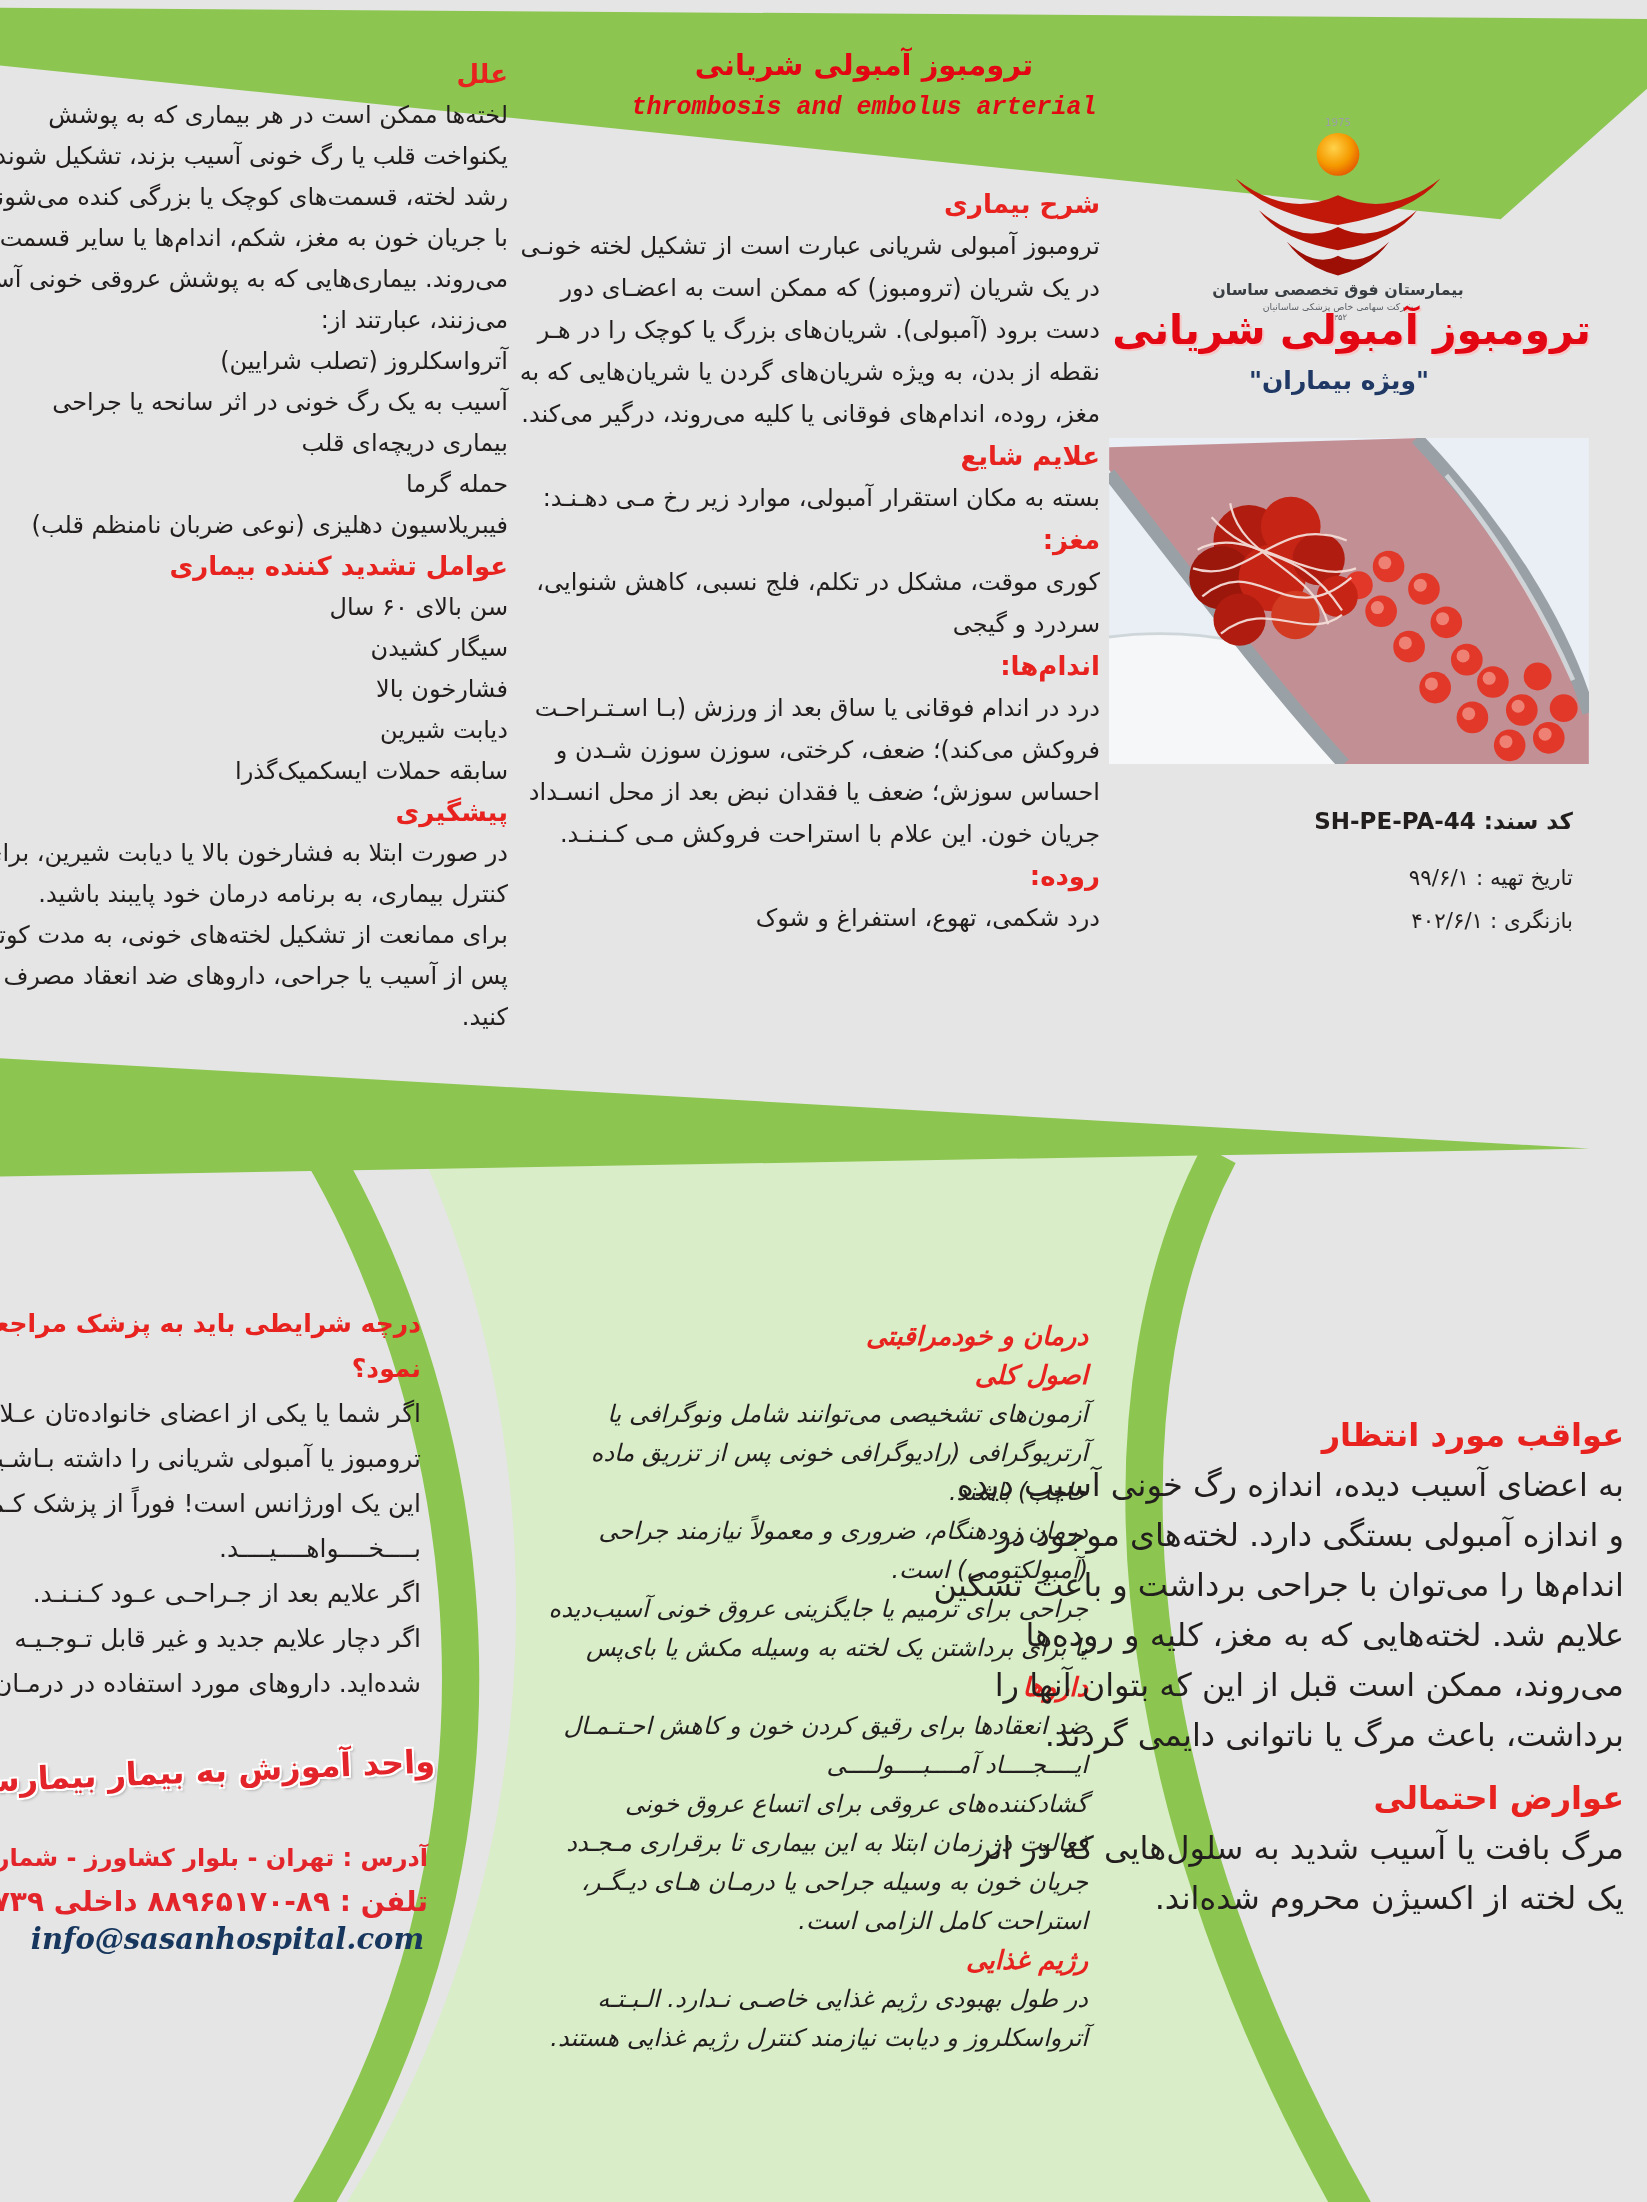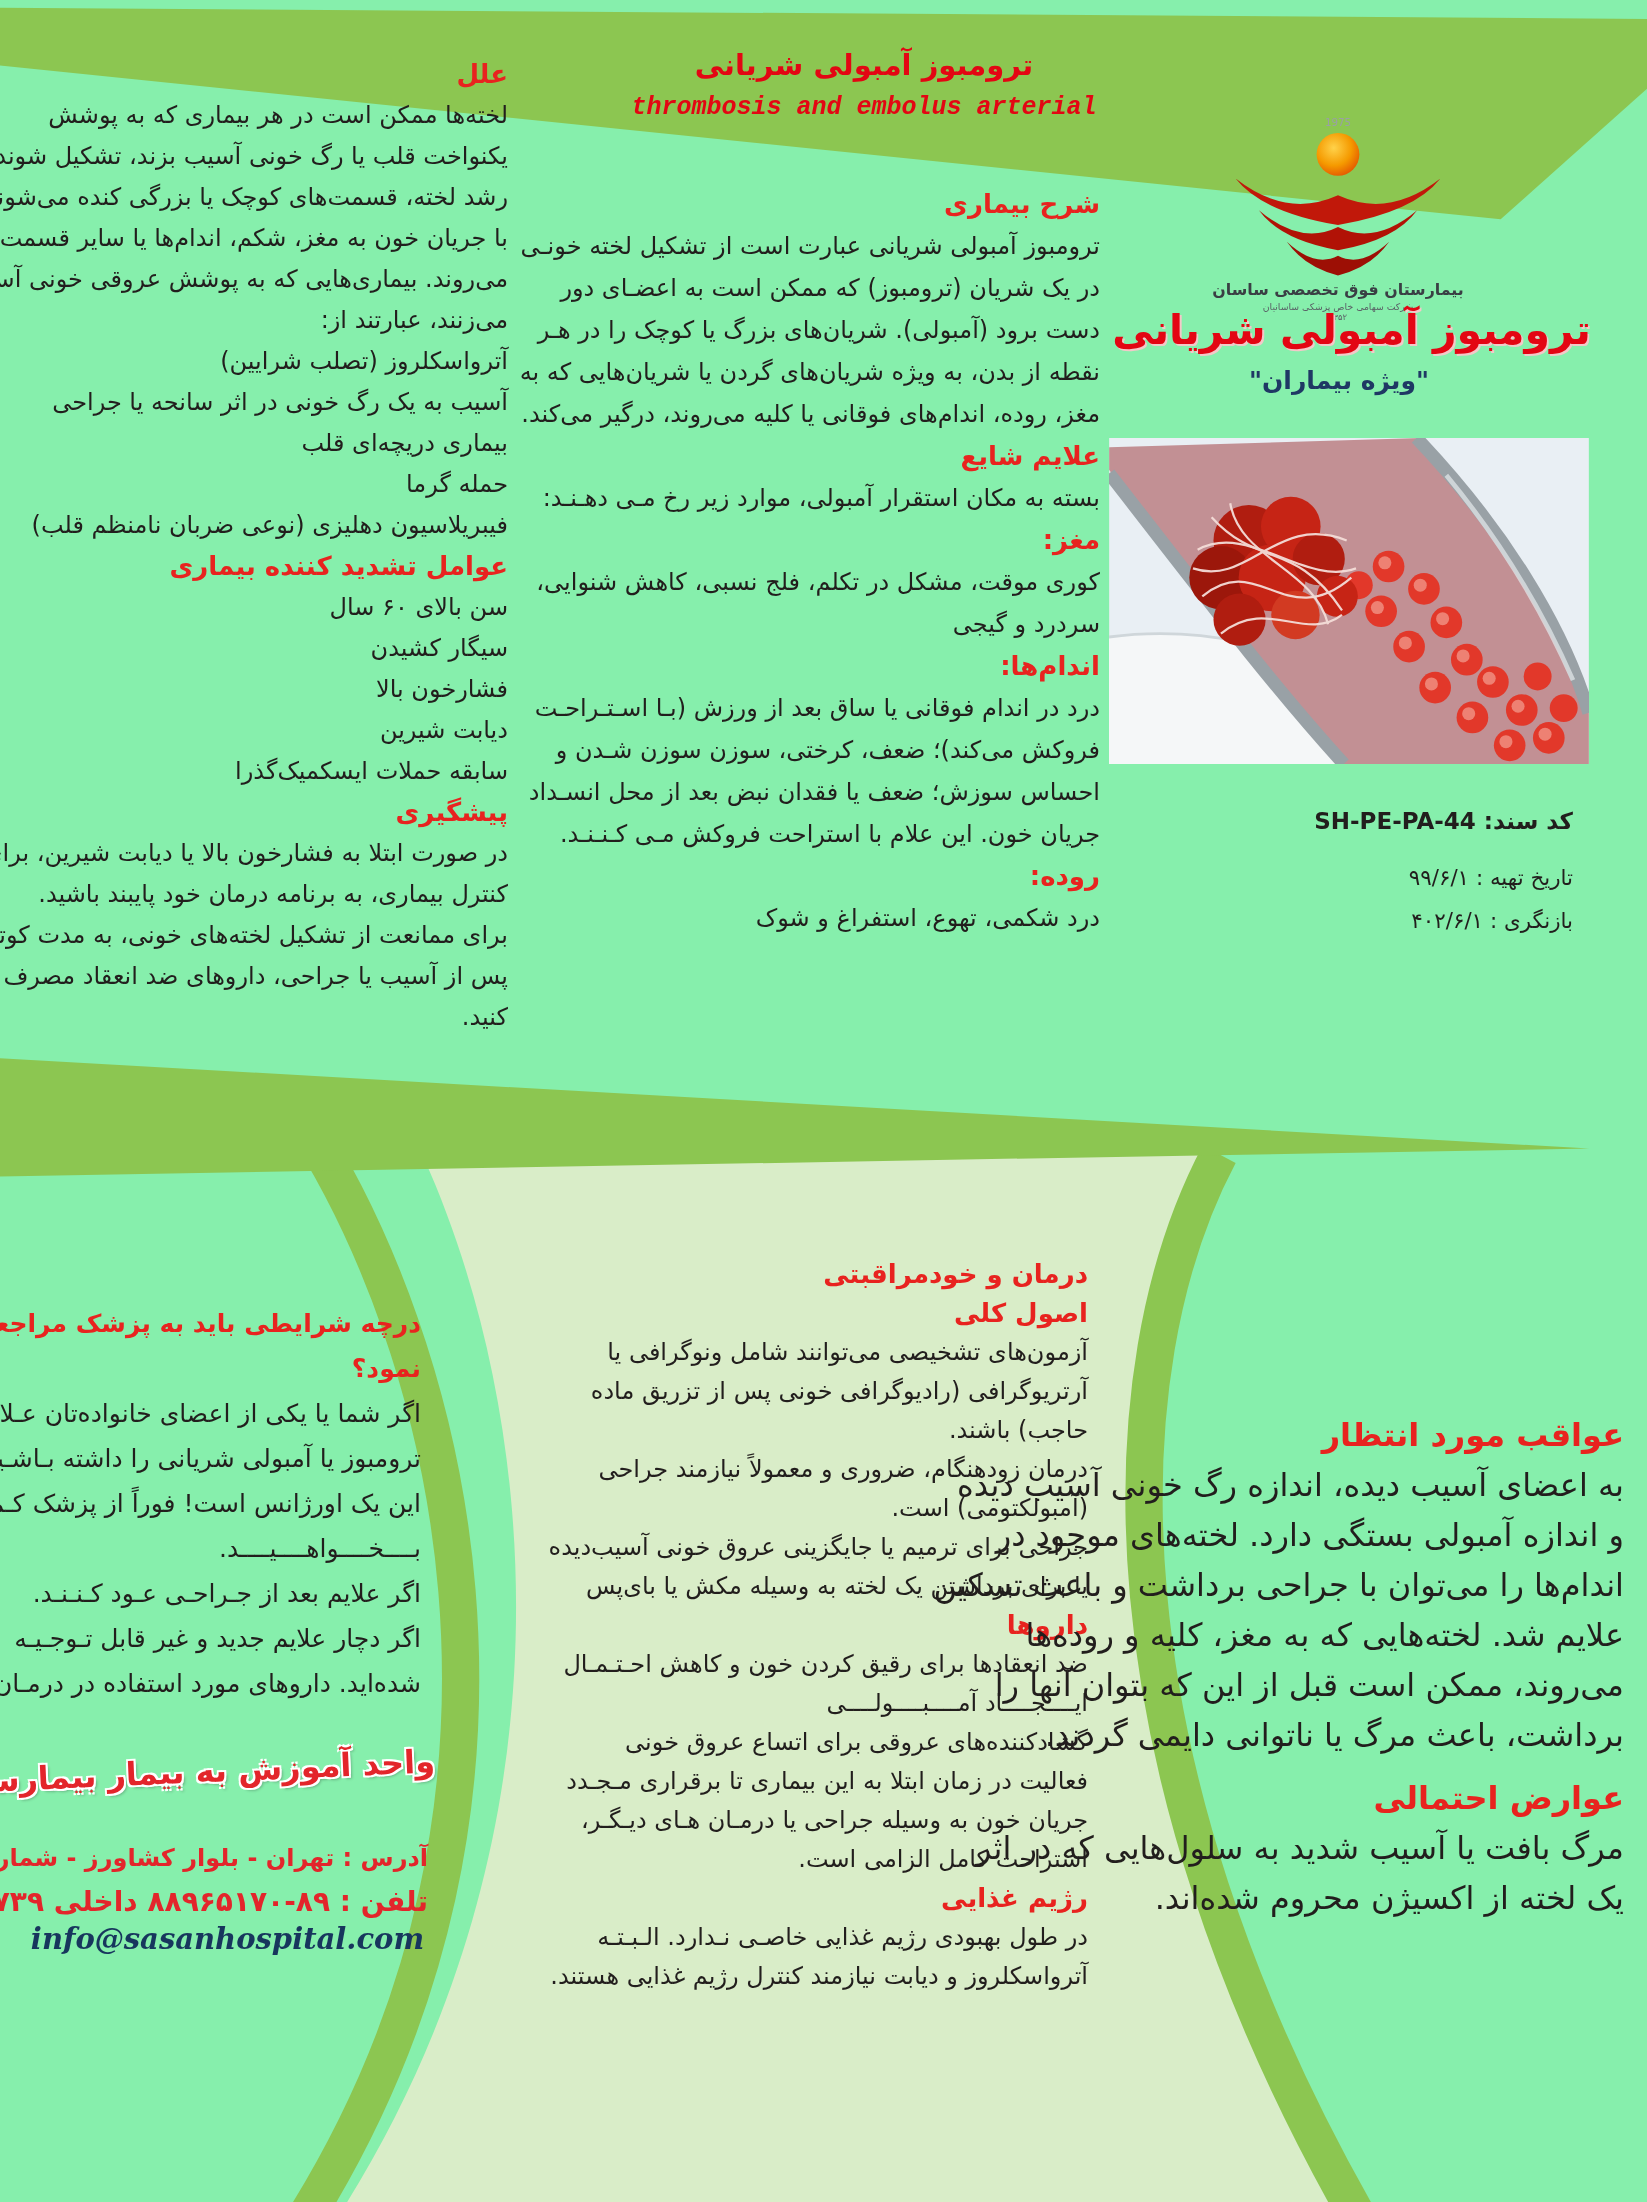--- a/index.html
+++ b/index.html
@@ -1,18 +1,18 @@
 <!DOCTYPE html>
 <html lang="fa" dir="rtl" style="font-size:15px"><head>
 <meta charset="utf-8">
 <style>
   html,body{margin:0;padding:0;background:#9a9a9a;}
   .page{
     position:relative;width:1647px;height:2203px;margin:0 auto;
-    background:#86efac;overflow:hidden;
+    background:#e5e5e5;overflow:hidden;
     font-family:"DejaVu Sans",sans-serif;direction:rtl;
   }
   .abs{position:absolute;}
   svg{display:block;}
   .ln{color:#221e1d;font-size:24px;white-space:nowrap;text-align:right;}
   .h{color:#e8231f;font-weight:bold;font-size:26px;}
   
   .tl{top:54px;right:1139px;width:443px;}
   .tl .ln{height:41px;line-height:41px;}
   
@@ -20,21 +20,21 @@
   .tm-en{top:93px;right:522px;width:522px;text-align:center;color:#e30613;font-weight:bold;font-size:25px;font-family:Liberation Mono, monospace;font-style:italic;direction:ltr;}
   .tm{top:183px;right:547px;width:511px;}
   .tm .ln{height:42px;line-height:42px;}
   
   .tr-title{top:306px;right:44px;width:503px;text-align:center;color:#e30613;font-weight:bold;font-size:41px;text-shadow:1.9px 1.9px 0 #f3c9c9;}
   .tr-sub{top:366px;right:112px;width:392px;text-align:center;color:#1f3864;font-weight:bold;font-size:25px;}
   .src{right:74px;width:392px;}
   .src .ln{font-size:21.4px;height:43px;line-height:43px;}
   .src .code{font-size:23px;font-weight:bold;}
   
-  .bm{top:1255px;right:559px;width:499px;}
+  .bm{top:1317px;right:559px;width:499px;font-style:italic;}
   .bm .ln{height:39px;line-height:39px;}
   
   .br{top:1410px;right:23px;width:429px;}
   .br .ln{height:50px;line-height:50px;font-size:32px;}
   
   .bl{top:1301px;right:1226px;width:403px;}
   .bl .ln{height:45px;line-height:45px;font-size:25px;}
   .unit{
     top:1751px;right:1212px;width:410px;text-align:center;
     color:#e3252b;font-weight:bold;font-size:32px;

